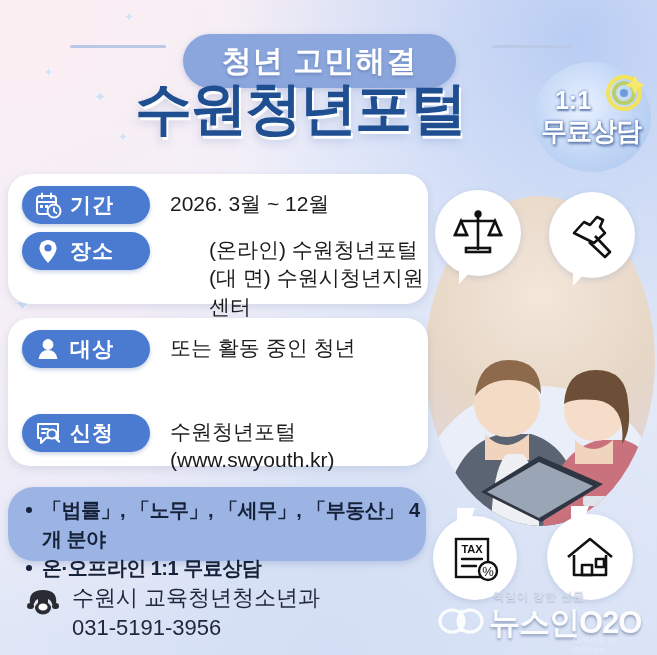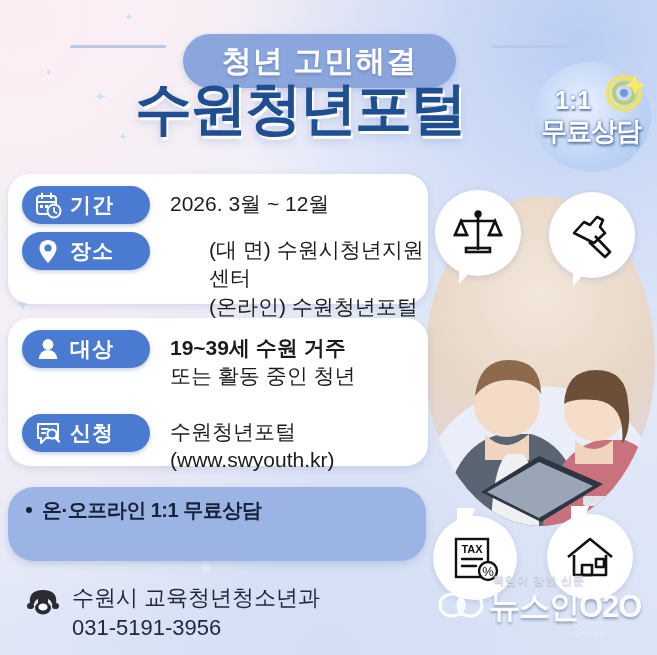--- a/index.html
+++ b/index.html
@@ -117,21 +117,21 @@
     border-right:5px solid transparent;
   }
   #b-law{right:136px;top:190px;width:86px;height:86px;}
   #b-labor{right:22px;top:192px;width:86px;height:86px;}
   #b-tax{right:140px;top:516px;width:84px;height:84px;}
   #b-home{right:24px;top:514px;width:86px;height:86px;}
   #b-tax:after,#b-home:after{top:-8px;bottom:auto;
     border-bottom:none;border-top:14px solid #fff;}
 
   
-  #wm{position:absolute;right:8px;bottom:20px;width:216px;height:64px;opacity:.92;}
+  #wm{position:absolute;right:8px;bottom:4px;width:216px;height:64px;opacity:.92;}
   #wm .tag{
     position:absolute;left:60px;top:2px;font-size:11px;color:#d8dfee;
     letter-spacing:1px;font-weight:bold;text-shadow:0 1px 1px rgba(80,95,130,.4);
   }
   #wm .name{
     position:absolute;left:56px;top:15px;font-size:31px;font-weight:bold;
     color:#fff;letter-spacing:-1px;
     text-shadow:0 2px 3px rgba(70,90,130,.55);
   }
   #wm .o2o{color:#fff;}
@@ -267,37 +267,36 @@
 
     <div class="row" style="left:14px;top:58px;gap:39px;">
       <div class="chip">
         <svg width="27" height="27" viewBox="0 0 27 27">
           <path d="M13 2 C8 2 4.5 5.6 4.5 10.2 C4.5 16 13 25 13 25 S21.5 16 21.5 10.2 C21.5 5.6 18 2 13 2z" fill="#fff"></path>
           <circle cx="13" cy="10" r="3.6" fill="#4a7bd0"></circle>
         </svg>
         <span class="lbl">장소</span>
       </div>
       <div class="val">
+        <div>(온라인) 수원청년포털</div>
         <div>(대  면) 수원시청년지원센터</div>
-        <div>(온라인) 수원청년포털</div>
       </div>
     </div>
   </div>
 
   <div class="card" id="card-b">
     <div class="row" style="left:14px;top:12px;">
       <div class="chip">
         <svg width="27" height="27" viewBox="0 0 27 27">
           <circle cx="13" cy="8.5" r="5.4" fill="#fff"></circle>
           <path d="M3.5 23 q1.6-9 9.5-9 q7.9 0 9.5 9 z" fill="#fff"></path>
         </svg>
         <span class="lbl">대상</span>
       </div>
       <div class="val">
-        <div class="b">19~39세 수원 거주</div>
         <div>또는 활동 중인 청년</div>
       </div>
     </div>
 
     <div class="row" style="left:14px;top:96px;">
       <div class="chip">
         <svg width="27" height="27" viewBox="0 0 27 27">
           <path d="M3 4 h20 v14 h-12 l-5 5 v-5 h-3 z" fill="none" stroke="#fff" stroke-width="2" stroke-linejoin="round"></path>
           <line x1="7" y1="9" x2="13" y2="9" stroke="#fff" stroke-width="2" stroke-linecap="round"></line>
           <line x1="7" y1="13" x2="10" y2="13" stroke="#fff" stroke-width="2" stroke-linecap="round"></line>
@@ -308,20 +307,21 @@
       </div>
       <div class="val">
         <div>수원청년포털</div>
         <div>(www.swyouth.kr)</div>
       </div>
     </div>
   </div>
 
   <div id="bullets">
     <ul>
+      <li>「법률」, 「노무」, 「세무」, 「부동산」 4개 분야</li>
       <li>온·오프라인 1:1 무료상담</li>
     </ul>
   </div>
 
   <div id="footer">
     <svg class="tel-icon" width="34" height="30" viewBox="0 0 34 30">
       <path d="M4 18 q-2-14 13-14 q15 0 13 14 l-4 0 q-1-4-4-5 l0 5 -10 0 0-5 q-3 1-4 5z" fill="#2b2b33"></path>
       <ellipse cx="17" cy="22" rx="8" ry="6.5" fill="#2b2b33"></ellipse>
       <ellipse cx="17" cy="21" rx="4.6" ry="3.6" fill="#fff"></ellipse>
       <rect x="1" y="17" width="7" height="6" rx="3" fill="#2b2b33"></rect>

